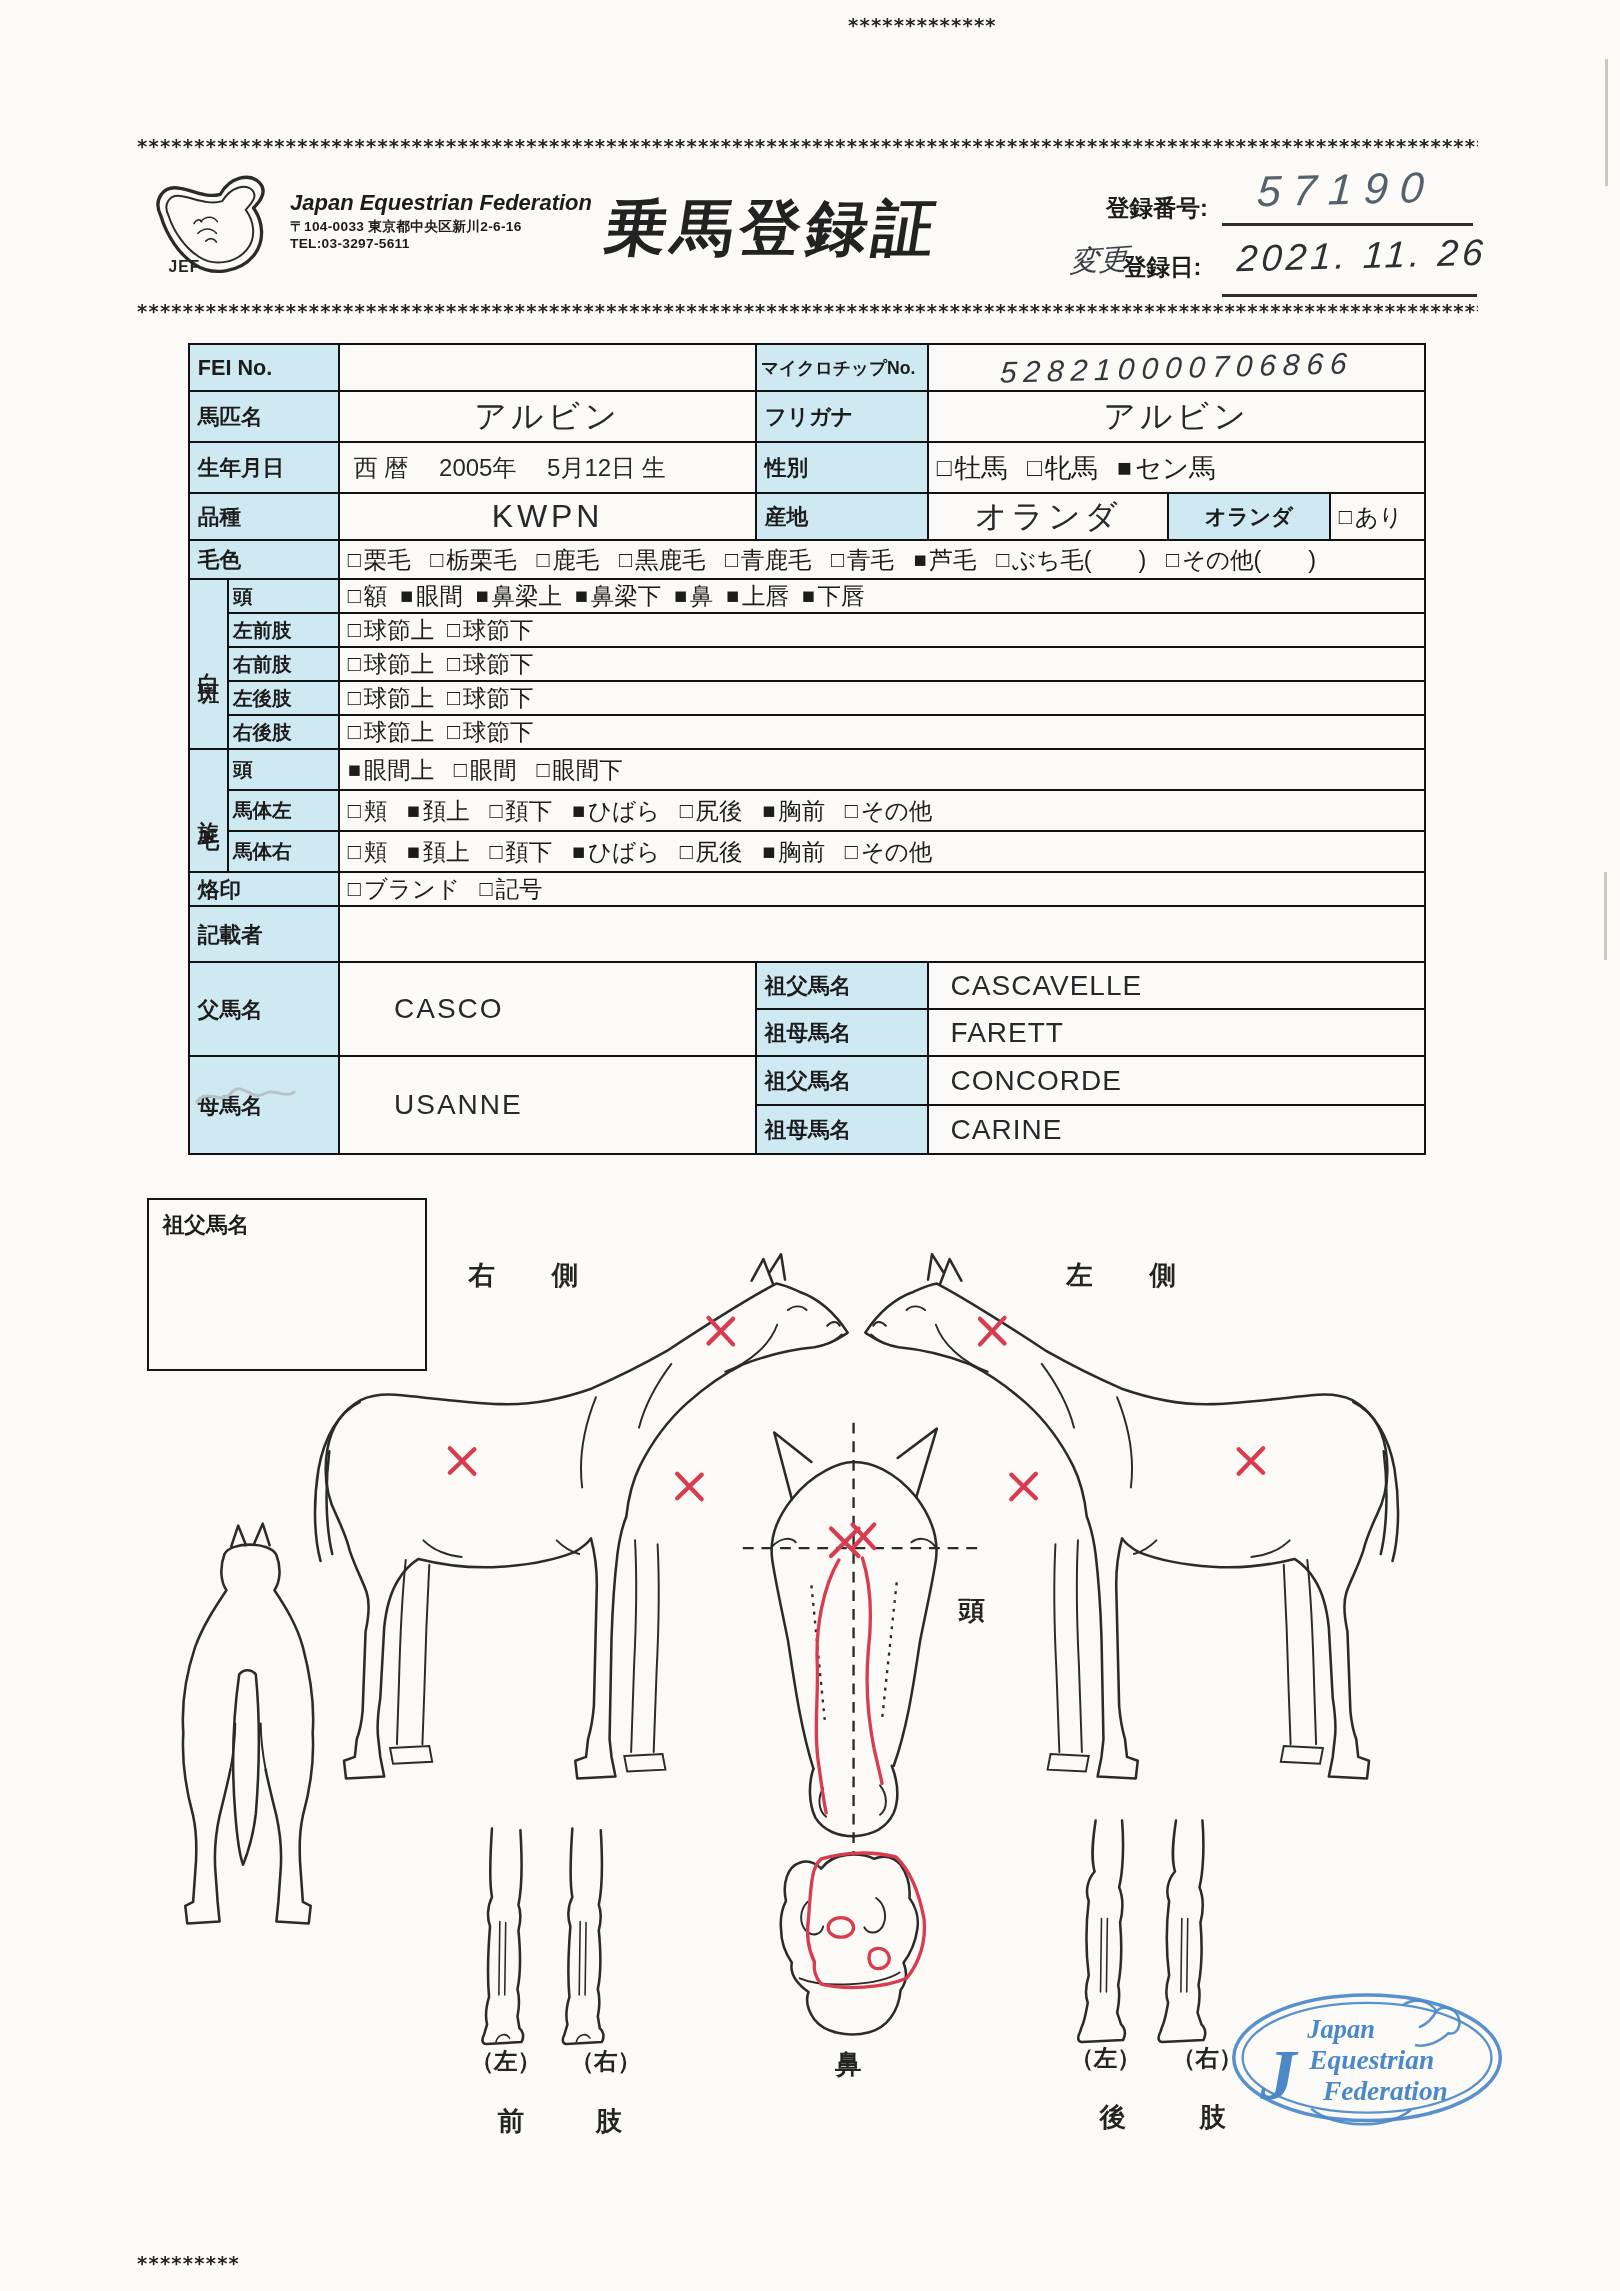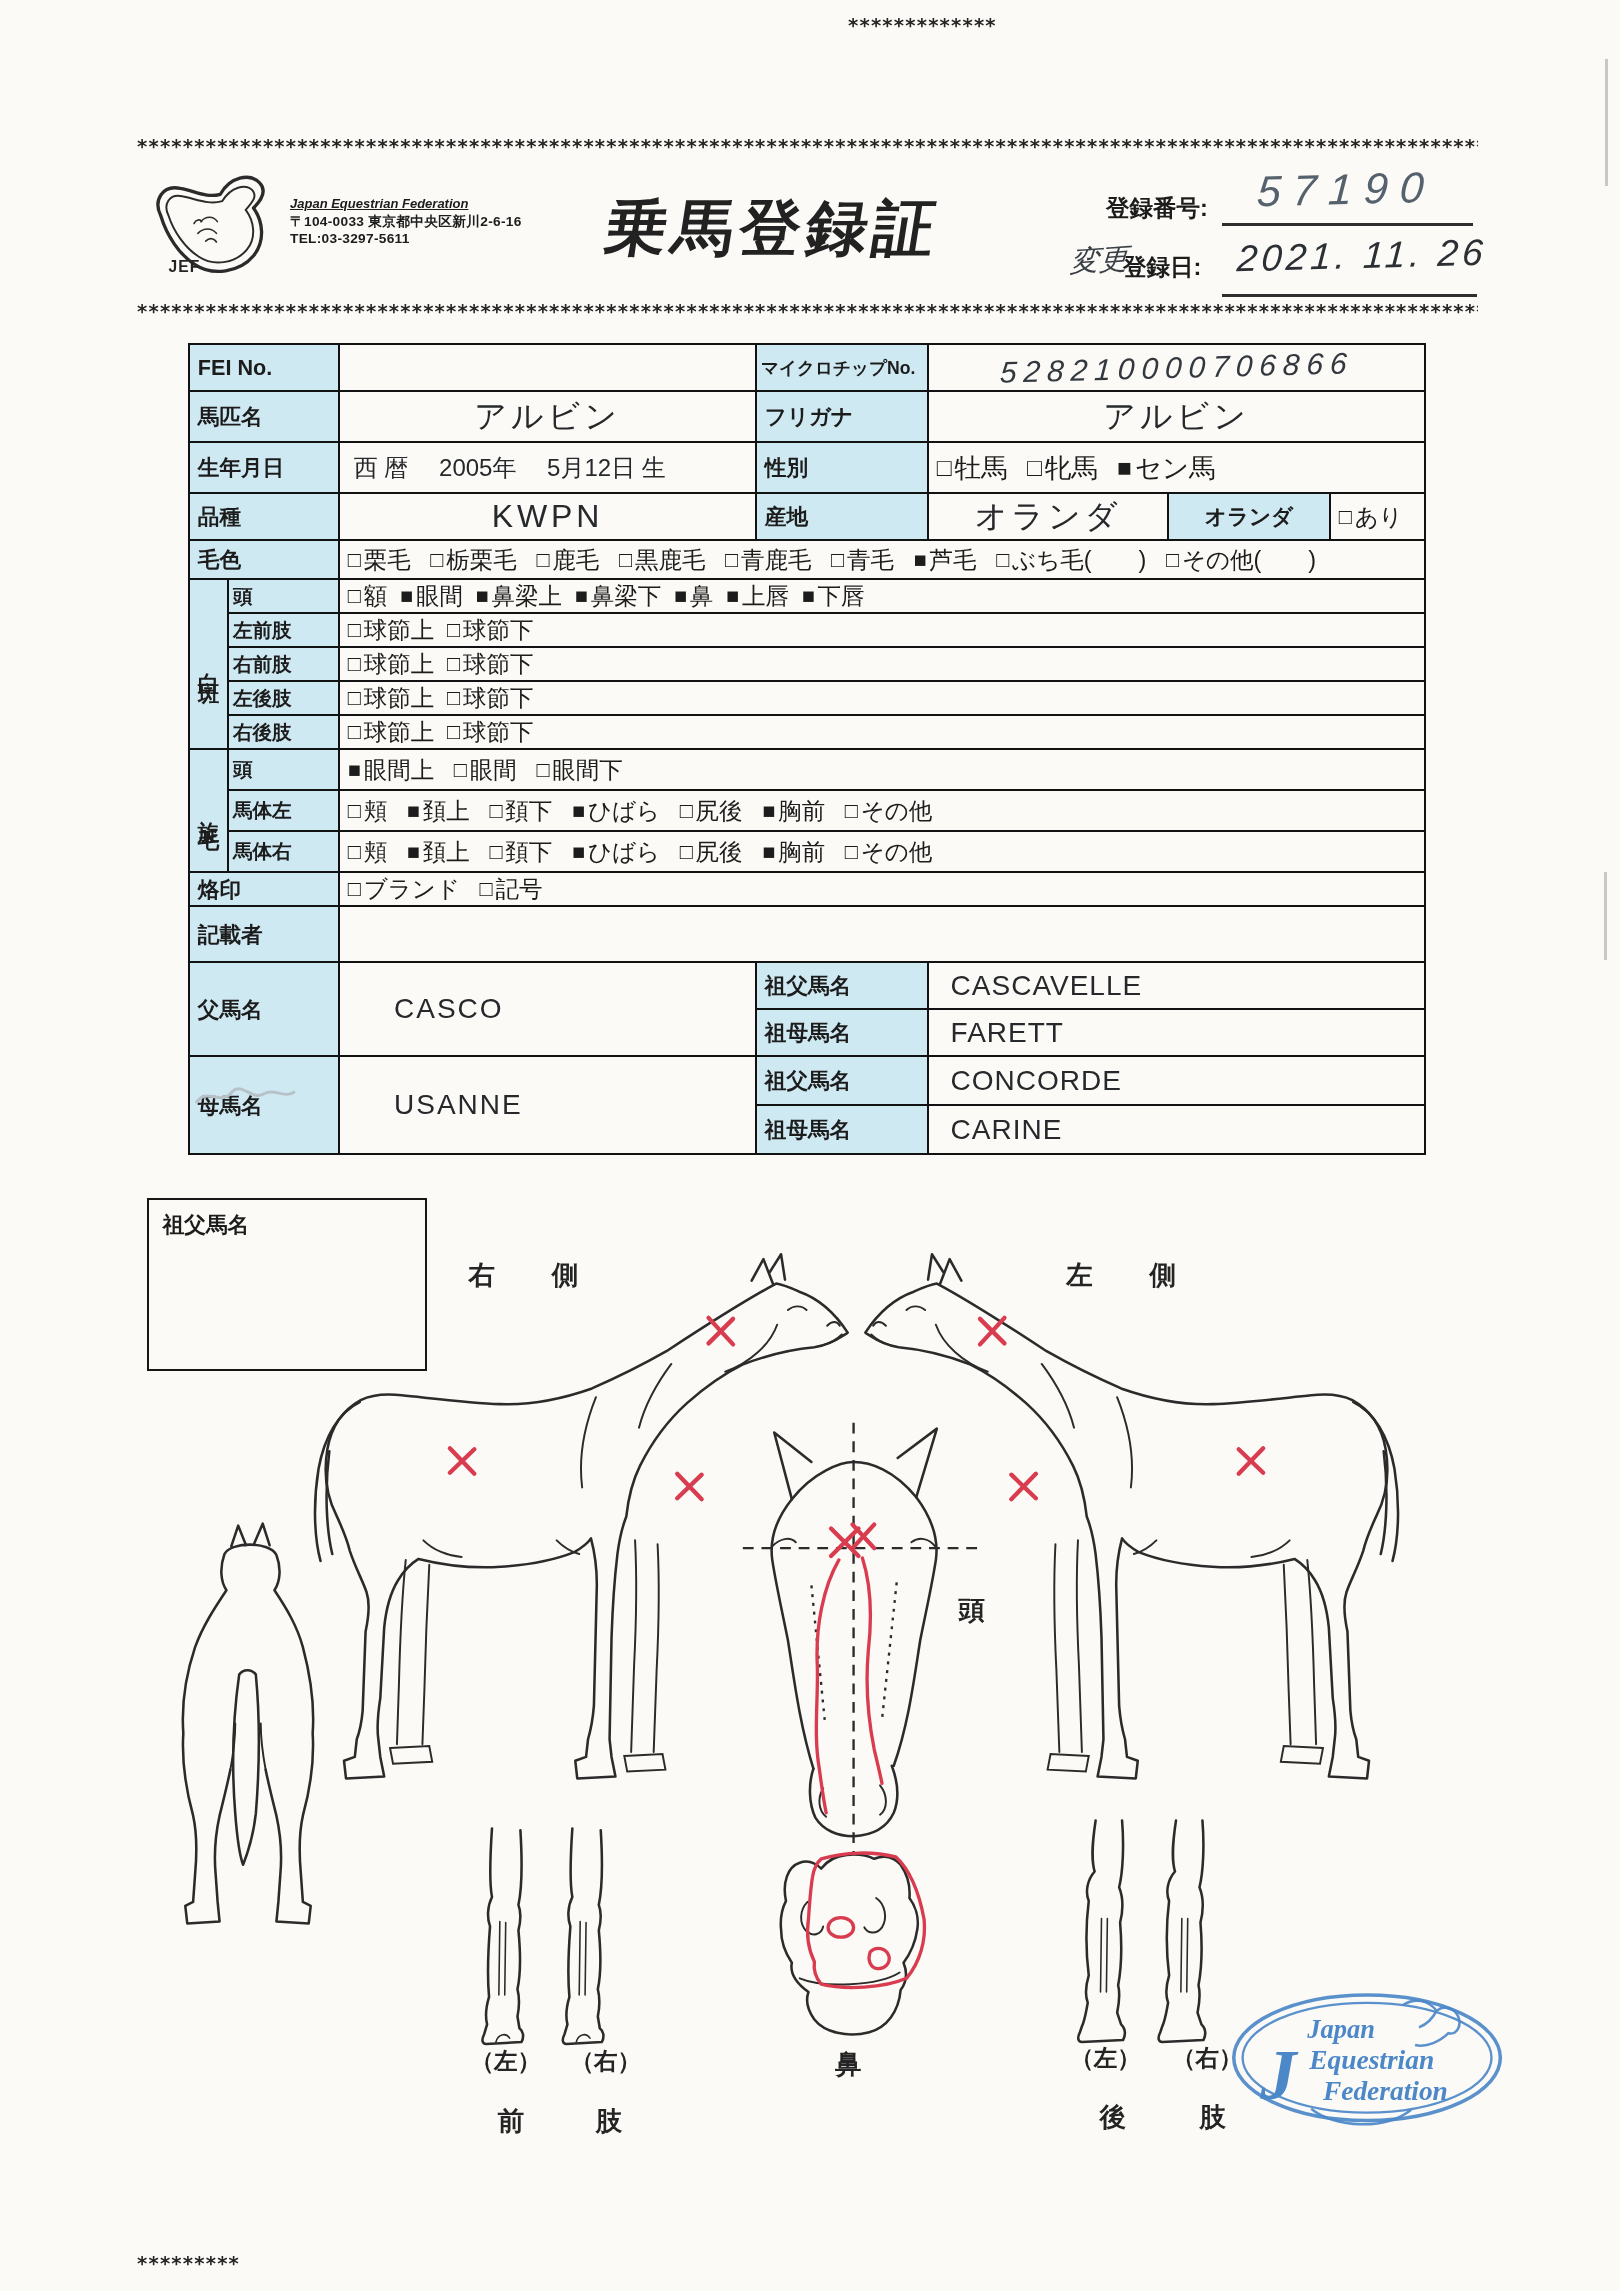--- a/index.html
+++ b/index.html
@@ -16,21 +16,21 @@
   }
   .abs{position:absolute;}
   .stars{
     font-family:"DejaVu Sans",sans-serif;font-weight:bold;font-size:19.6px;
     letter-spacing:1.2px;white-space:nowrap;overflow:hidden;color:#262626;
   }
   
   .orgline{white-space:nowrap;}
   .orgtype{font-size:16.7px;font-weight:bold;vertical-align:5.9px;margin-right:5.9px;}
   .orgname{font-size:36px;font-weight:bold;letter-spacing:1px;}
-  .orgen{font-size:13px;font-style:italic;font-weight:bold;margin-top:8px;text-decoration:underline;}
+  .orgen{font-size:22px;font-style:italic;font-weight:bold;margin-top:2px;}
   .orgaddr{font-size:13.7px;font-weight:bold;margin-top:2px;letter-spacing:0.3px;}
   .orgtel{font-size:13.7px;font-weight:bold;letter-spacing:0.3px;}
   .title{
     font-size:61px;font-weight:bold;letter-spacing:5.9px;
     transform:skewX(-9deg);white-space:nowrap;color:#222;
   }
   .reglabel{font-size:23.5px;font-weight:bold;white-space:nowrap;}
   .hand{
     display:inline-block;font-style:italic;color:#33383e;
     transform:rotate(-1.5deg) skewX(-5deg);white-space:nowrap;

